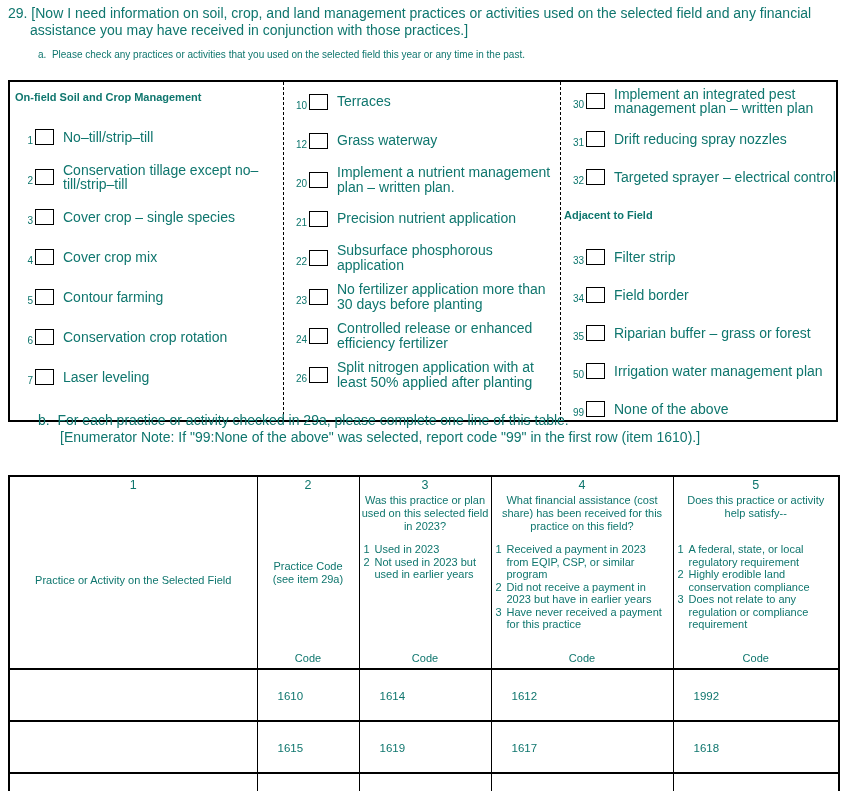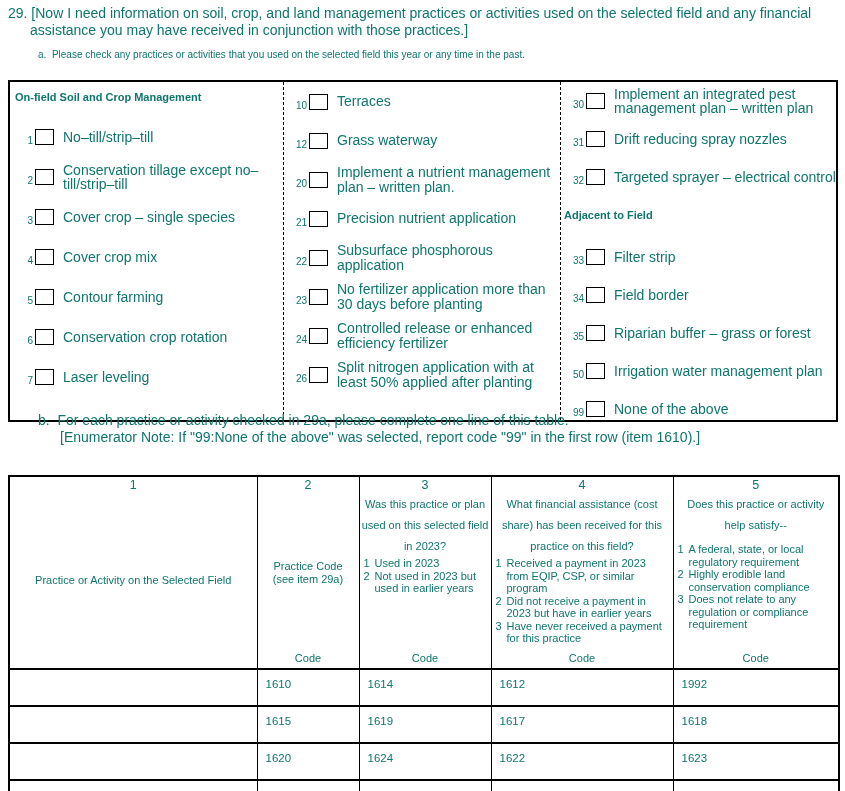--- a/index.html
+++ b/index.html
@@ -63,27 +63,27 @@
     position: absolute; left: 8px; top: 475px;
     border-collapse: collapse;
     width: 830px; table-layout: fixed;
   }
   .btable td { border-left: 1px solid #000; border-right: 1px solid #000; vertical-align: top; }
   .btable tr > td:first-child { border-left: 2px solid #000; }
   .btable tr > td:last-child { border-right: 2px solid #000; }
   .hrow td { border-top: 2px solid #000; border-bottom: 2px solid #000; height: 193px; padding: 0; }
   .hwrap { height: 100%; display: flex; flex-direction: column; }
   .colnum { text-align: center; font-size: 12.5px; line-height: 15px; padding-top: 1px; }
-  .hq { font-size: 11px; line-height: 21px; text-align: center; padding: 1px 2px 0 2px; min-height: 50px; }
+  .hq { font-size: 11px; line-height: 13px; text-align: center; padding: 1px 2px 0 2px; min-height: 50px; }
   .hopts { font-size: 11px; line-height: 12.5px; padding: 0 2px 0 4px; }
   .opt { display: flex; }
   .opt .on { width: 11px; flex-shrink: 0; }
   .codelabel { margin-top: auto; text-align: center; font-size: 11px; padding-bottom: 4px; }
   .vcenter { flex: 1; display: flex; align-items: center; justify-content: center; font-size: 11px; line-height: 13px; text-align: center; padding: 0 6px; }
-  .brow td { border-bottom: 2px solid #000; height: 37px; padding: 4px; }
+  .brow td { border-bottom: 2px solid #000; height: 37px; padding: 16px; }
   .codeval { display: inline-block; font-size: 11.5px; padding: 3px 0 0 4px; }
 </style>
 </head>
 <body>
 
 <div class="page">
 
   <div class="q-intro"><span>29.</span> <span>[Now I need information on soil, crop, and land management practices or activities used on the selected field and any financial assistance you may have received in conjunction with those practices.]</span></div>
 
   <div class="part-a"><span>a.</span>&nbsp;&nbsp;<span>Please check any practices or activities that you used on the selected field this year or any time in the past.</span></div>

